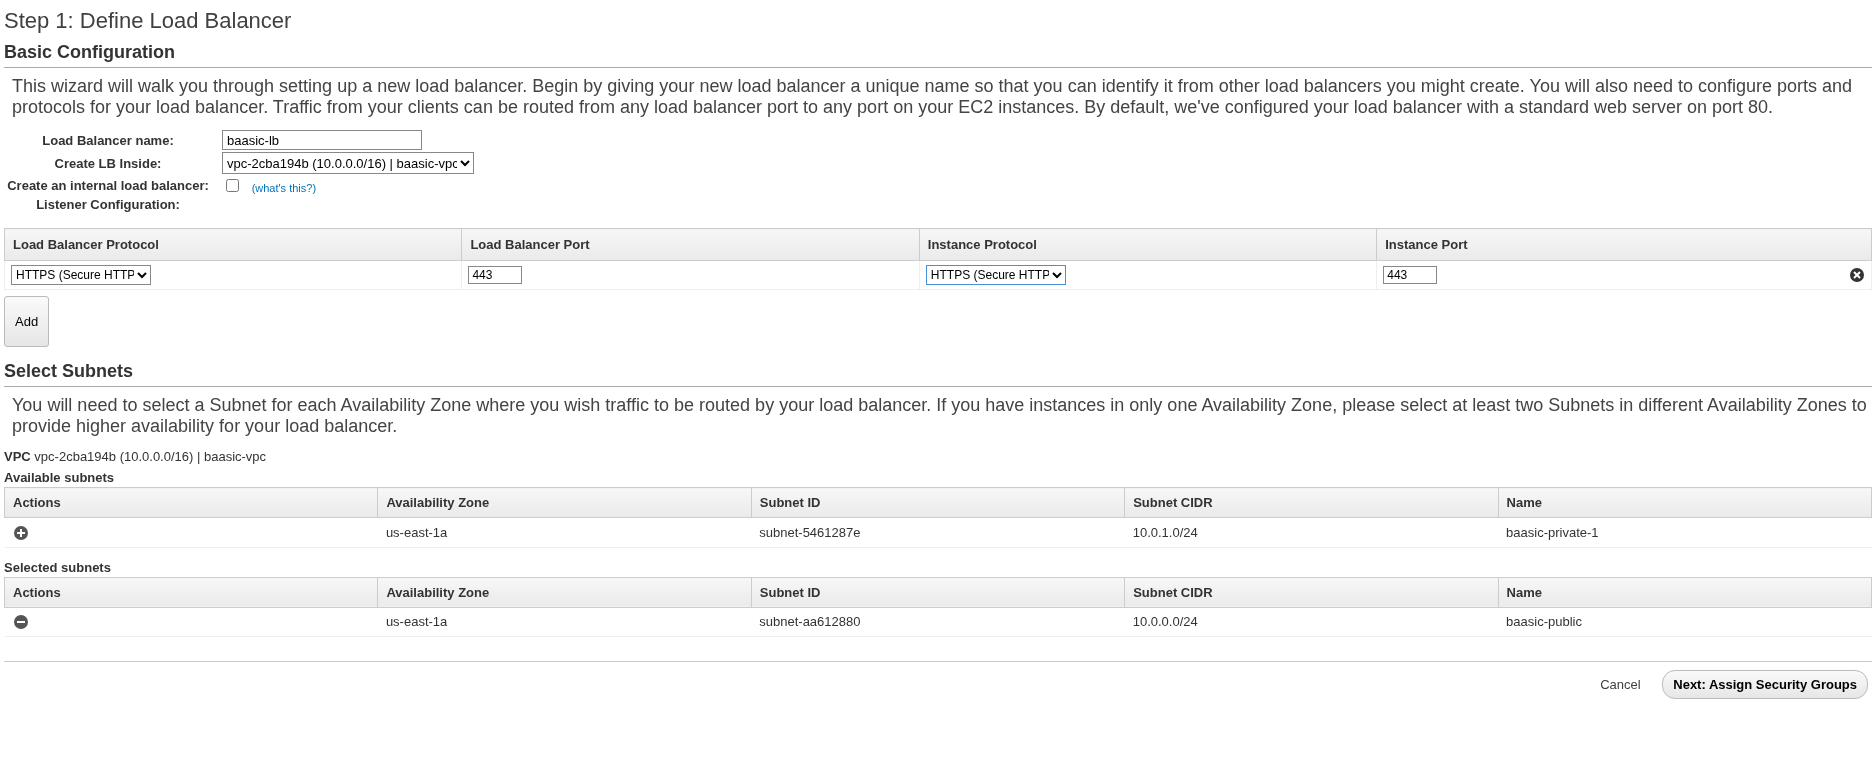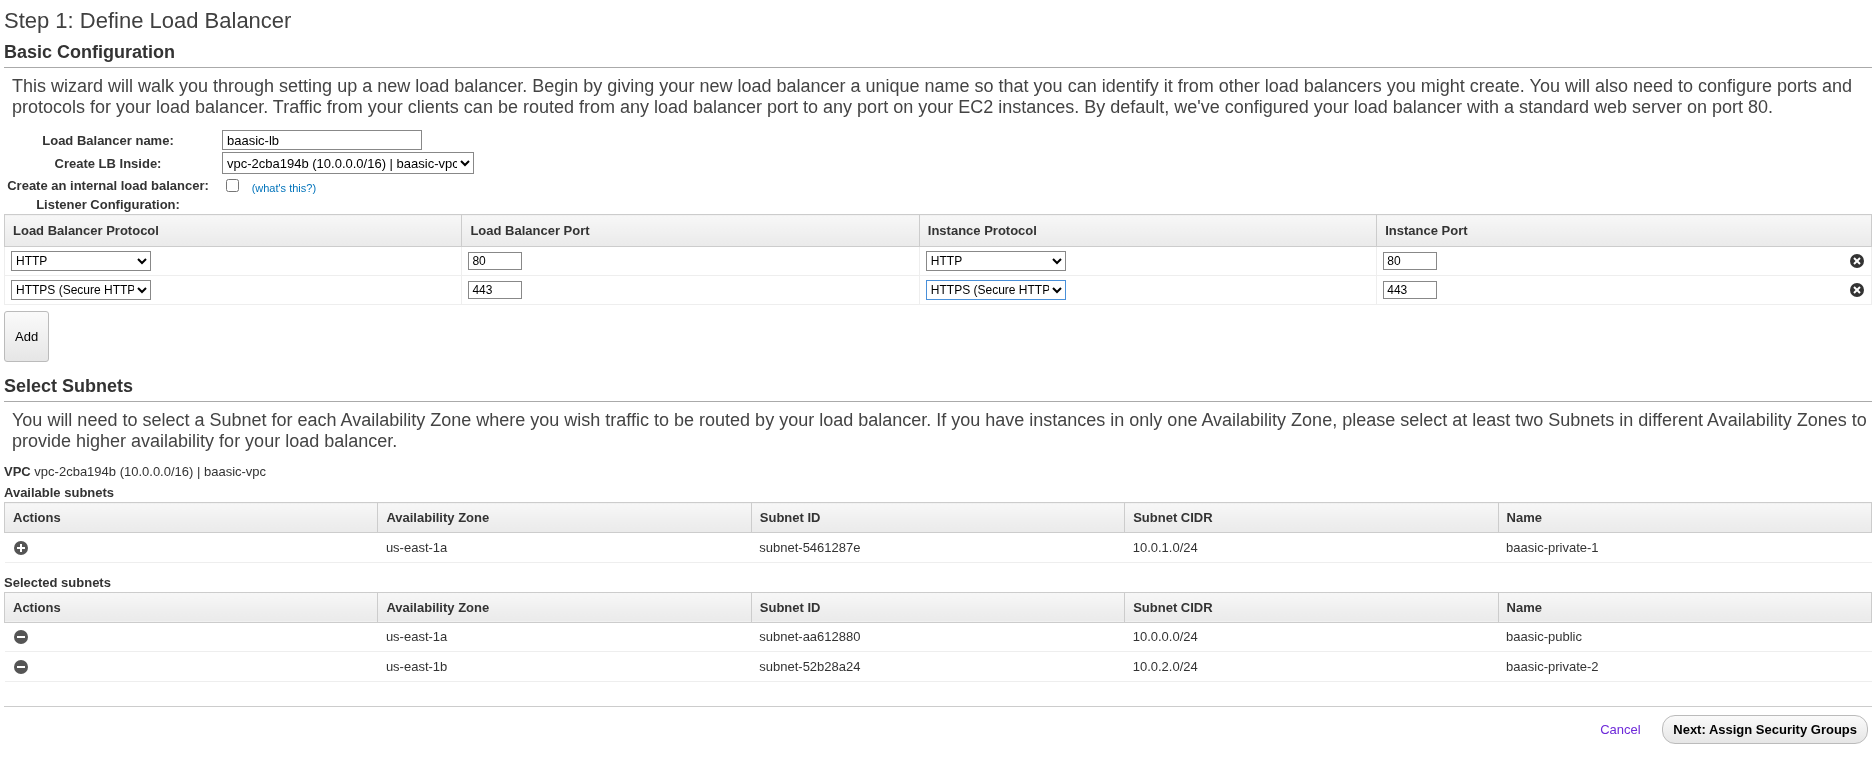--- a/index.html
+++ b/index.html
@@ -60,21 +60,21 @@
   }
   .whats-this {
     color: #0073bb;
     font-size: 11px;
     margin-left: 6px;
     cursor: pointer;
   }
   .listener-table {
     width: 100%;
     border-collapse: collapse;
-    margin-top: 2px;
+    margin-top: 16px;
   }
   .listener-table th {
     text-align: left;
     background: linear-gradient(#f7f7f7, #eaeaea);
     border: 1px solid #ccc;
     padding: 8px 8px;
     font-weight: 700;
     font-size: 13px;
   }
   .listener-table td {
@@ -146,21 +146,21 @@
     font-size: 13px;
   }
   .subnet-table td.action-cell { width: 310px; }
   .footer-bar {
     border-top: 1px solid #ccc;
     margin-top: 24px;
     padding: 8px 4px 0 0;
     text-align: right;
   }
   .footer-bar .btn-cancel {
-    color: #6d28d9;
+    color: #404040;
     background: none;
     border: none;
     font-size: 13px;
     padding: 6px 12px;
     cursor: pointer;
   }
   .footer-bar .btn-next {
     background: linear-gradient(#fafafa, #e6e6e6);
     border: 1px solid #bbb;
     border-radius: 13px;
@@ -215,35 +215,20 @@
 <table class="listener-table">
   <thead>
     <tr>
       <th class="col-lb-proto">Load Balancer Protocol</th>
       <th class="col-lb-port">Load Balancer Port</th>
       <th class="col-inst-proto">Instance Protocol</th>
       <th class="col-inst-port" colspan="2">Instance Port</th>
     </tr>
   </thead>
   <tbody>
-    <tr>
-      <td><select style="width:140px"><option>HTTP</option></select></td>
-      <td><input type="text" value="80" style=""></td>
-      <td><select style="width:140px"><option>HTTP</option></select></td>
-      <td class="last-before-delete"><input type="text" value="80" style=""></td>
-      <td class="delete-cell">
-        <span class="remove-icon">
-          <svg viewBox="0 0 16 16" width="16" height="16">
-              <circle cx="8" cy="8" r="7" fill="#333"></circle>
-              <line x1="5" y1="5" x2="11" y2="11" stroke="#fff" stroke-width="2"></line>
-              <line x1="11" y1="5" x2="5" y2="11" stroke="#fff" stroke-width="2"></line>
-            </svg>
-        </span>
-      </td>
-    </tr>
     <tr>
       <td><select style="width:140px"><option>HTTPS (Secure HTTP)</option></select></td>
       <td><input type="text" value="443" style=""></td>
       <td><select style="width:140px;border-color:#4a90d9"><option>HTTPS (Secure HTTP)</option></select></td>
       <td class="last-before-delete"><input type="text" value="443" style=""></td>
       <td class="delete-cell">
         <span class="remove-icon">
           <svg viewBox="0 0 16 16" width="16" height="16">
               <circle cx="8" cy="8" r="7" fill="#333"></circle>
               <line x1="5" y1="5" x2="11" y2="11" stroke="#fff" stroke-width="2"></line>
@@ -314,34 +299,20 @@
               <circle cx="8" cy="8" r="7" fill="#555"></circle>
               <line x1="4" y1="8" x2="12" y2="8" stroke="#fff" stroke-width="2"></line>
             </svg>
         </span>
       </td>
       <td>us-east-1a</td>
       <td>subnet-aa612880</td>
       <td>10.0.0.0/24</td>
       <td>baasic-public</td>
     </tr>
-    <tr>
-      <td class="action-cell">
-        <span class="minus-icon">
-          <svg viewBox="0 0 16 16" width="16" height="16">
-              <circle cx="8" cy="8" r="7" fill="#555"></circle>
-              <line x1="4" y1="8" x2="12" y2="8" stroke="#fff" stroke-width="2"></line>
-            </svg>
-        </span>
-      </td>
-      <td>us-east-1b</td>
-      <td>subnet-52b28a24</td>
-      <td>10.0.2.0/24</td>
-      <td>baasic-private-2</td>
-    </tr>
   </tbody>
 </table>
 
 <div class="footer-bar">
   <button class="btn-cancel">Cancel</button>
   <button class="btn-next">Next: Assign Security Groups</button>
 </div>
 
 
 

